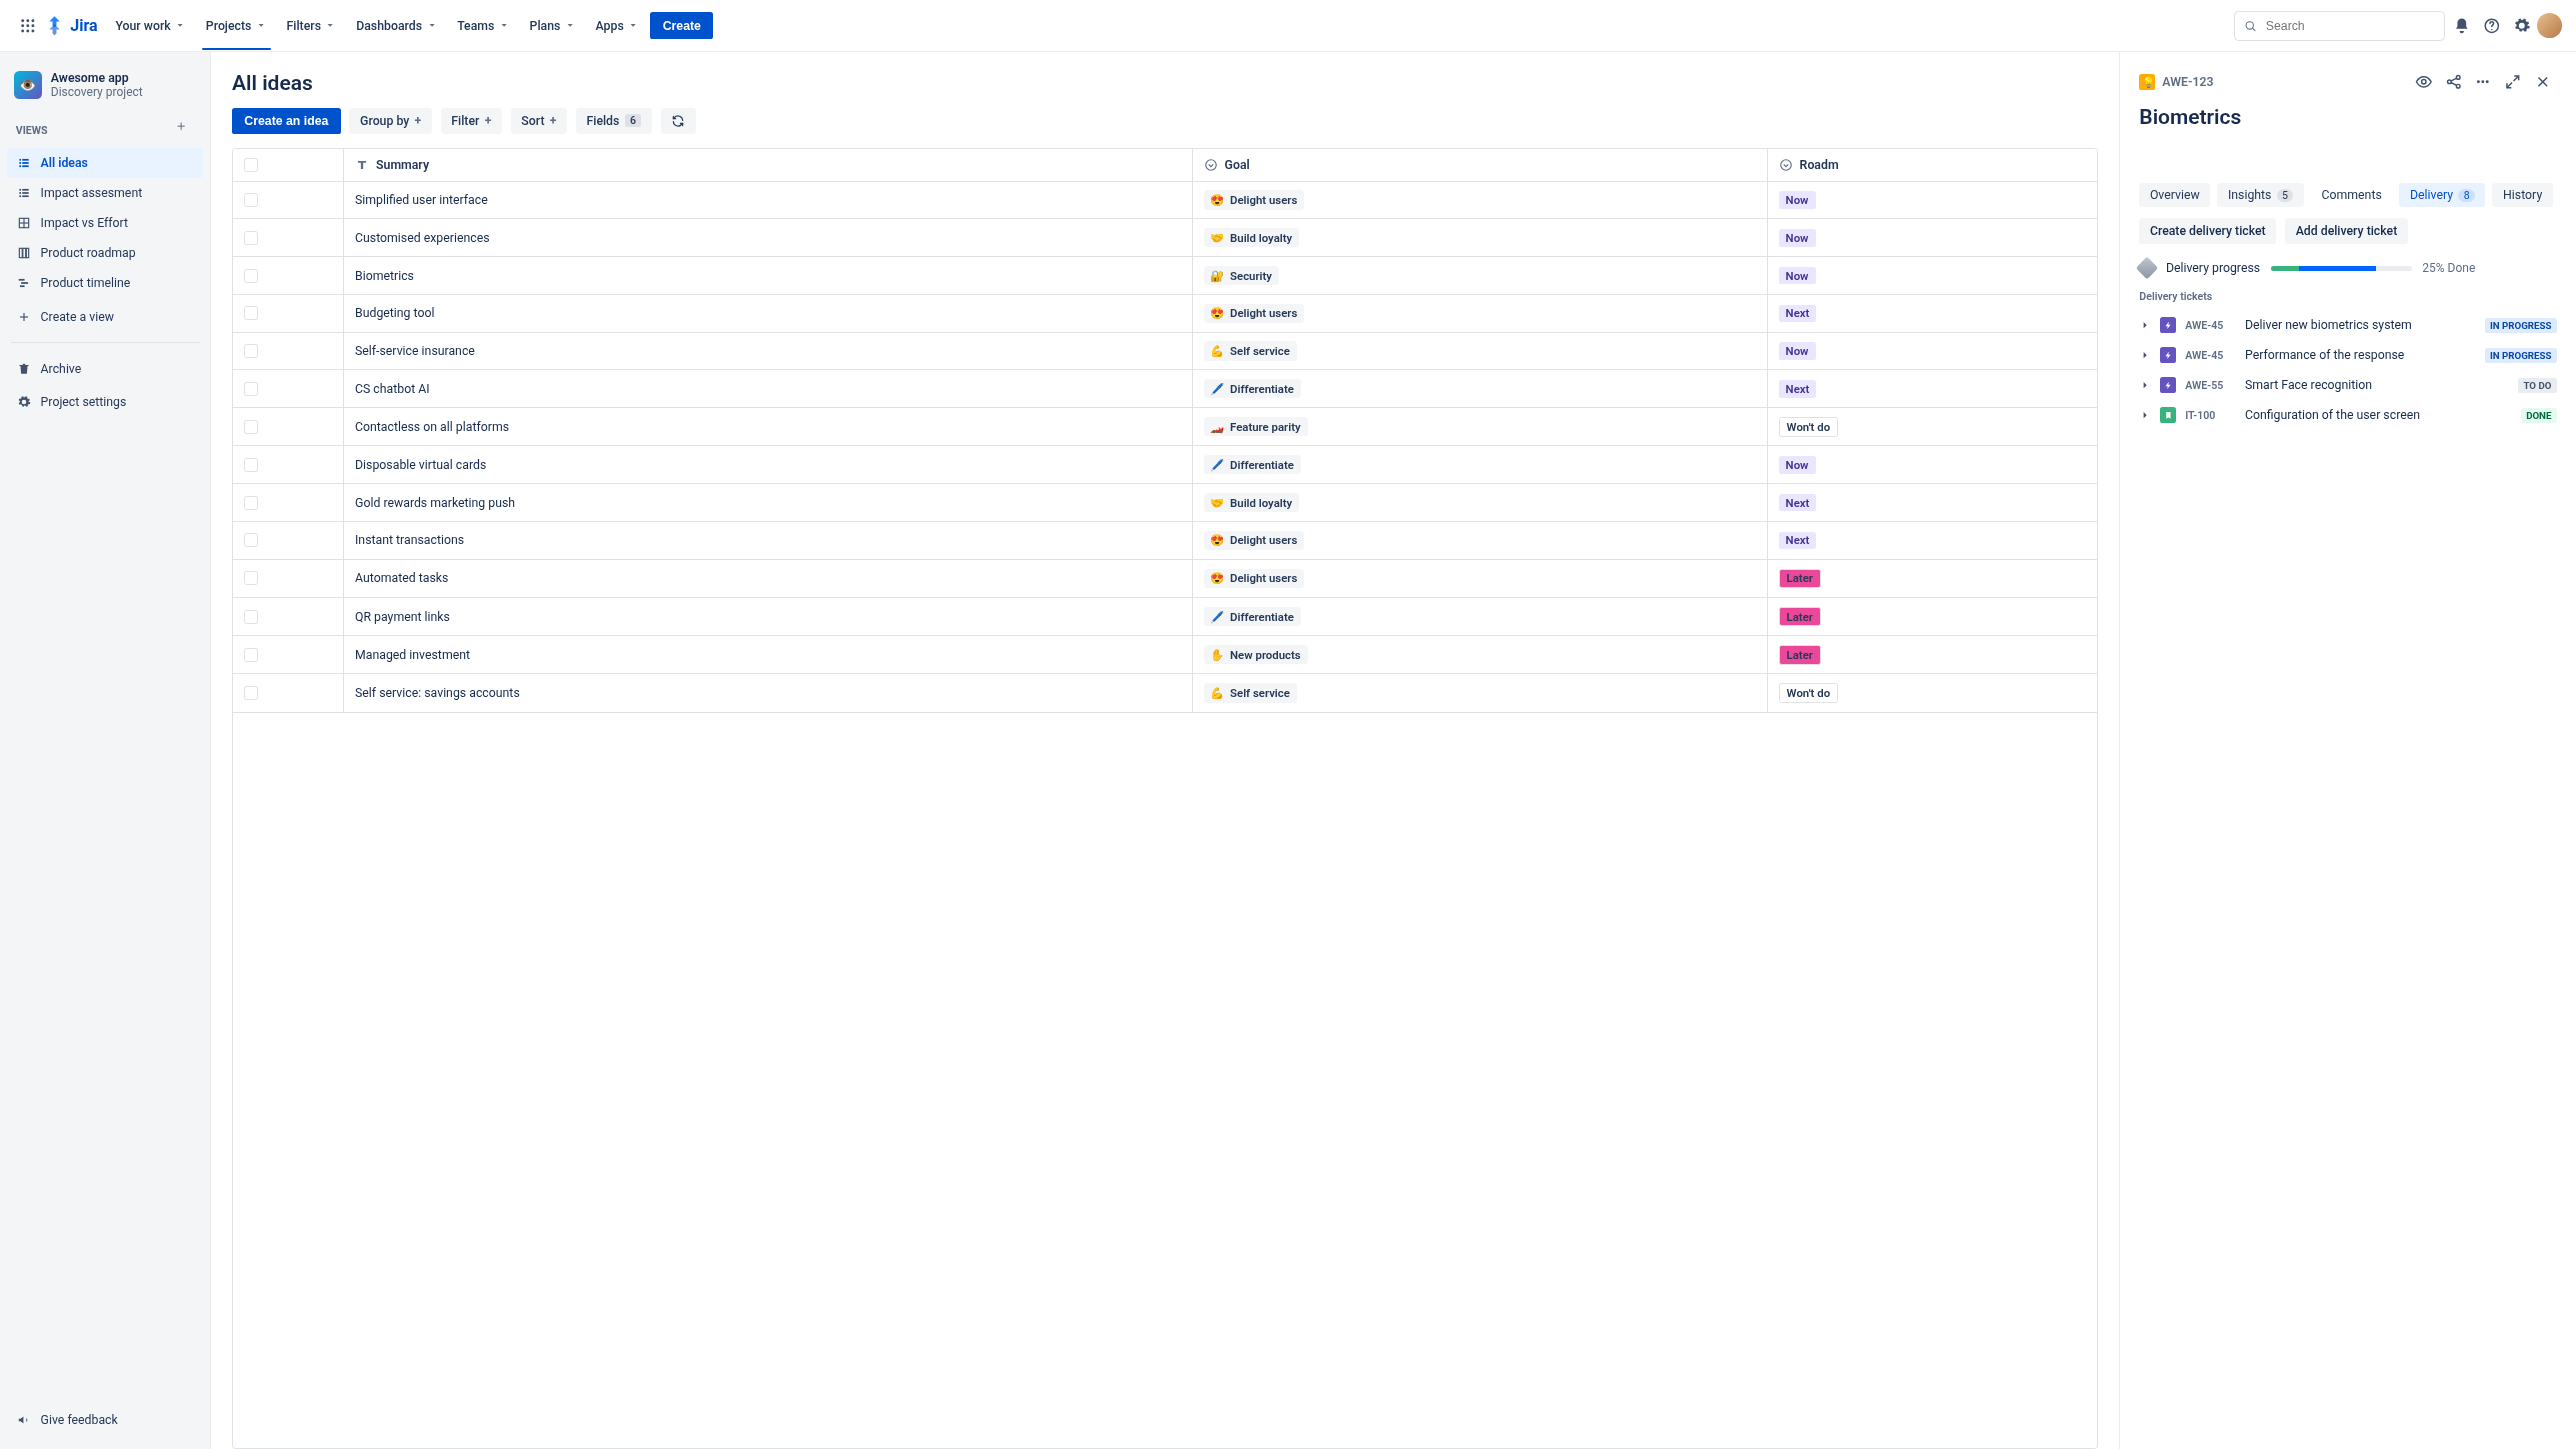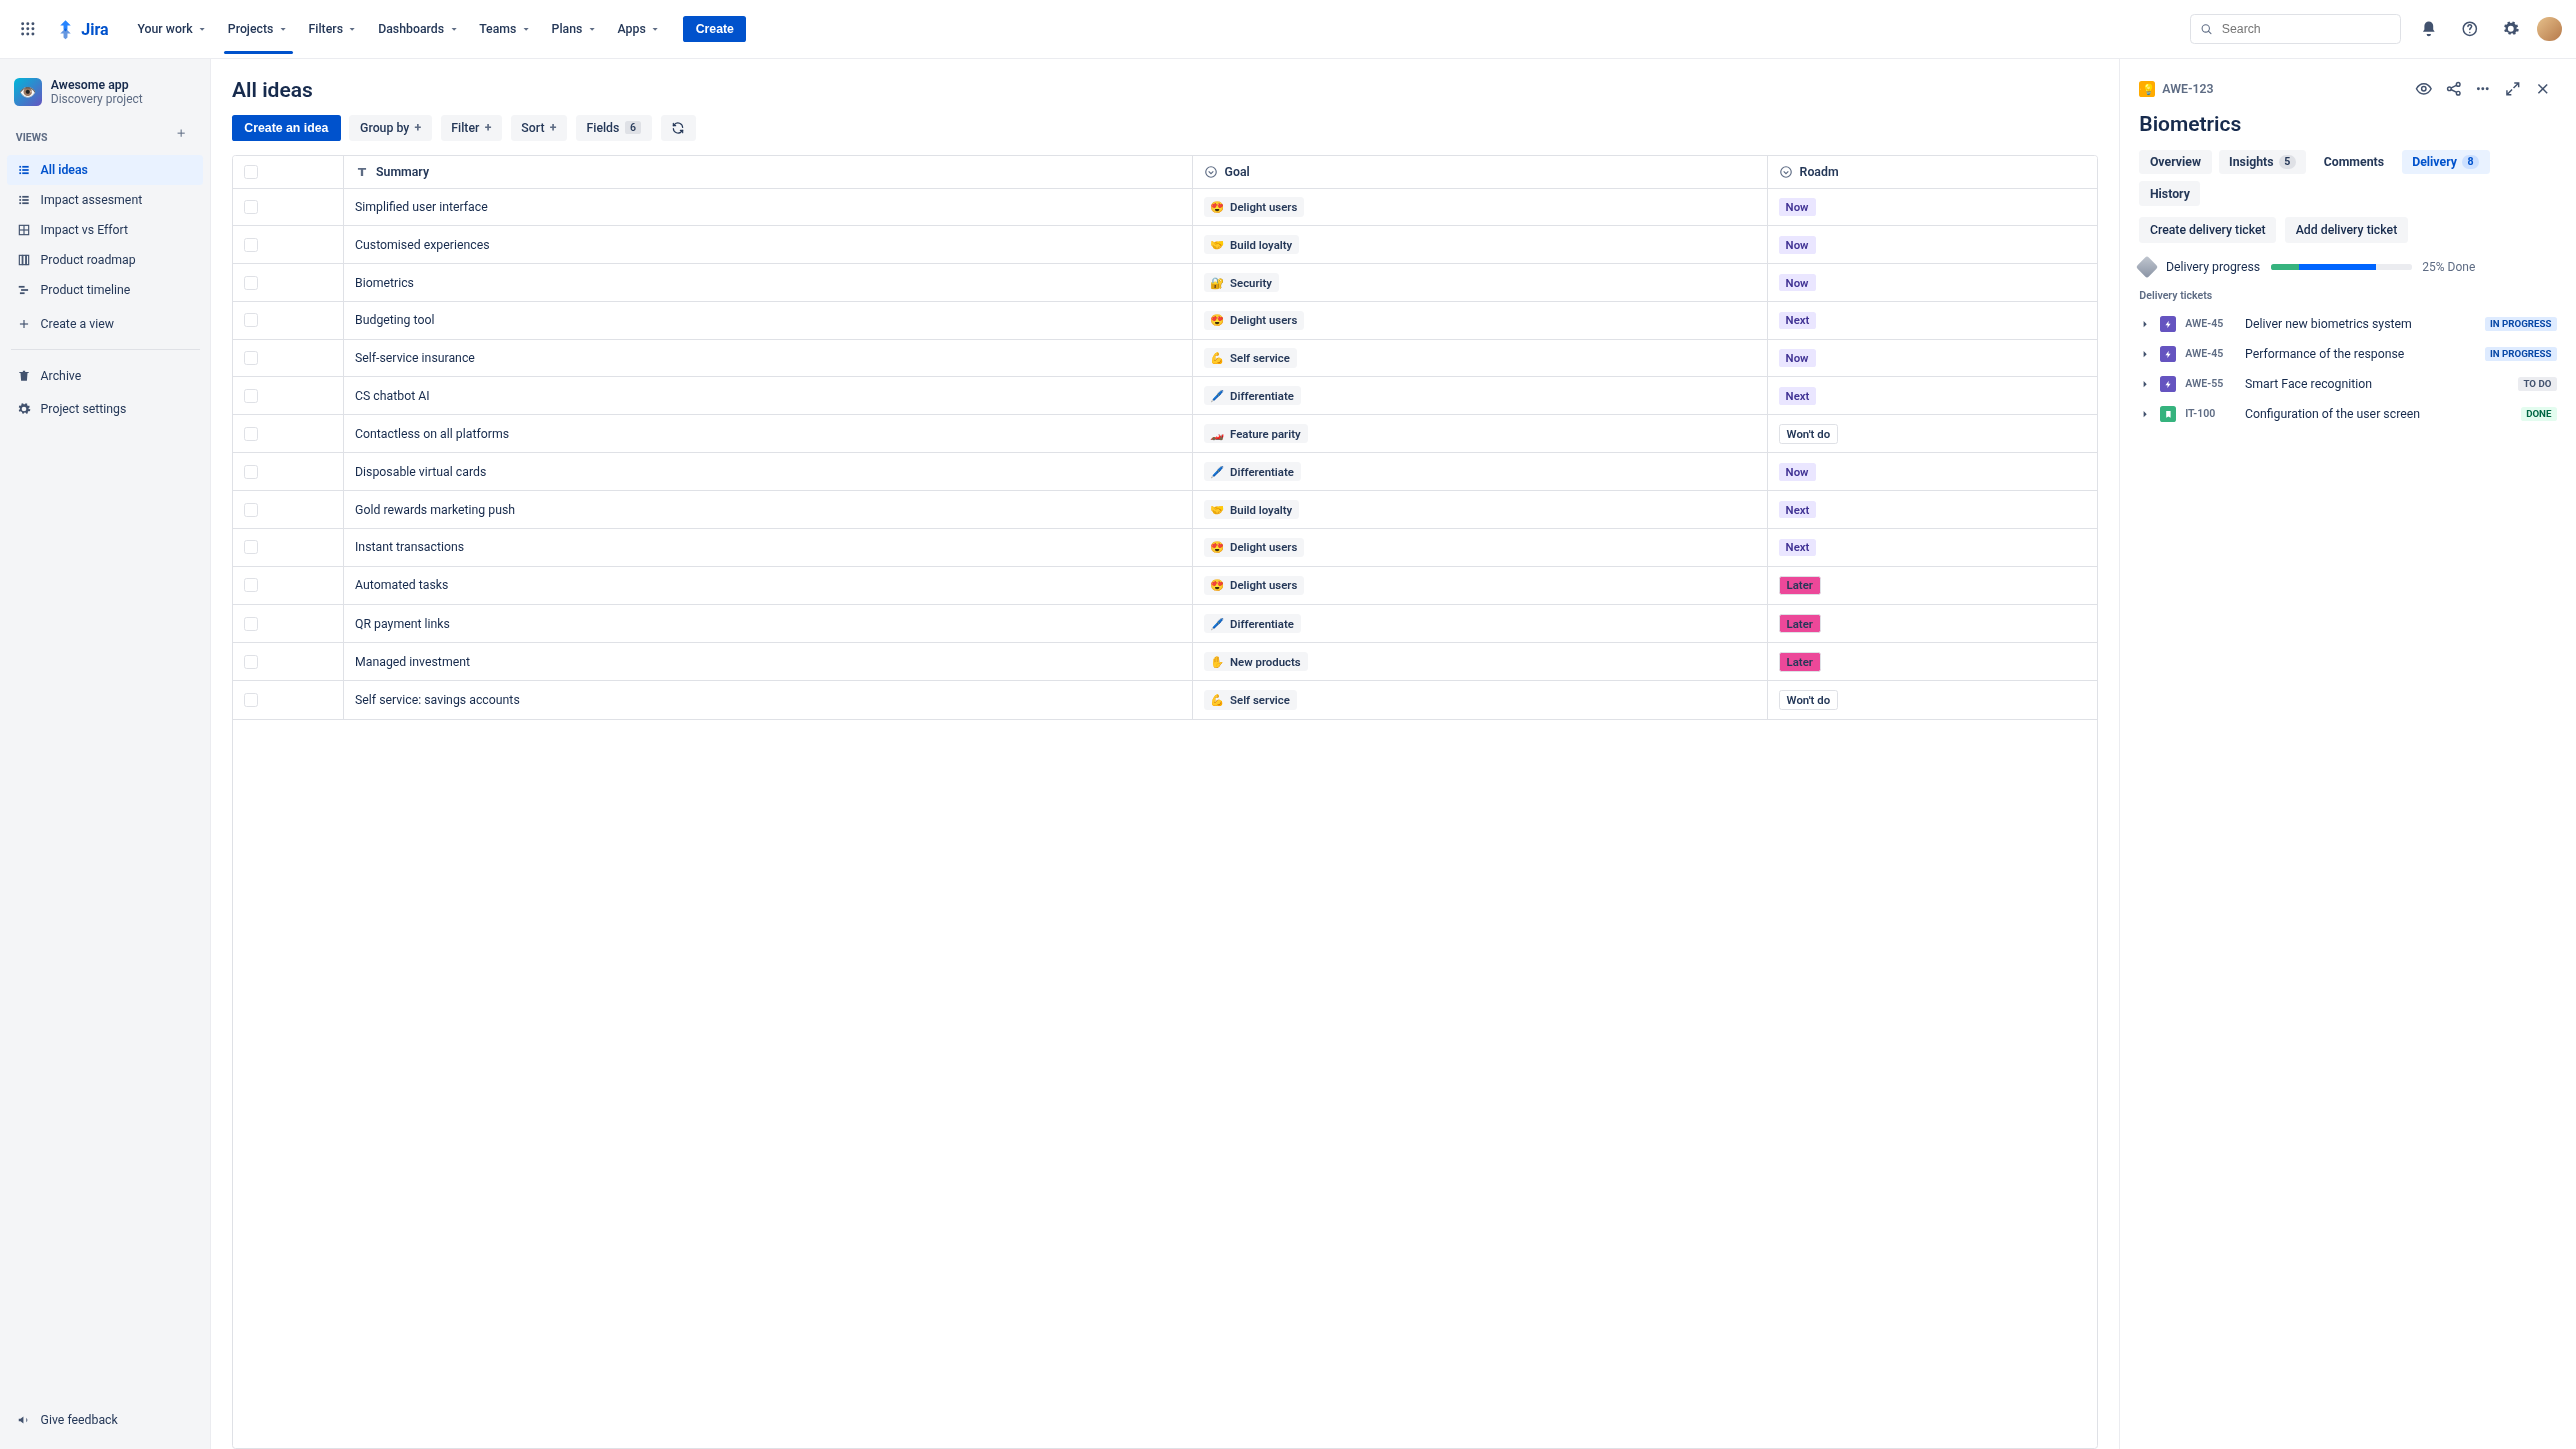--- a/index.html
+++ b/index.html
@@ -23,22 +23,22 @@
   body {
     font-family: -apple-system, "Segoe UI", Roboto, "Helvetica Neue", Arial, sans-serif;
     color: var(--n900);
     background: var(--n0);
     font-size: 12.3px;
   }
   .app { display:flex; flex-direction:column; height:100vh; }
 
   
   .topnav {
-    display:flex; align-items:center; gap:13px;
-    height:59px; padding:0 14px;
+    display:flex; align-items:center; gap:2px;
+    height:52px; padding:0 14px;
     border-bottom:0.9px solid var(--n40);
   }
   .topnav .icon-btn,
   .detail-actions .icon-btn {
     width:28px; height:28px; display:flex; align-items:center; justify-content:center;
     border-radius:3.5px; cursor:pointer; color:var(--n500);
   }
   .brand { display:flex; align-items:center; gap:5.3px; font-weight:700; color:#0052CC; font-size:16px; margin-right:7px; }
   .brand svg { width:21px; height:21px; }
   .nav-items { display:flex; align-items:center; gap:1.8px; }
@@ -143,23 +143,23 @@
     width:457px; min-width:457px; border-left:0.9px solid var(--n40);
     padding:16px 19.3px; overflow:auto;
   }
   .detail-top { display:flex; align-items:center; justify-content:space-between; margin-bottom:8.8px;}
   .detail-key { display:flex; align-items:center; gap:7px; color:var(--n400); font-weight:600;}
   .keybox { width:16px; height:16px; border-radius:2.6px; background:#FFAB00; display:flex; align-items:center; justify-content:center; color:#fff; font-size:10.6px;}
   .detail-actions { display:flex; gap:1.8px; }
   .detail-title { font-size:21px; font-weight:600; margin:0 0 14px 0; }
   .tabs { display:flex; gap:7px; flex-wrap:wrap; margin-bottom:10.6px;}
   .tab {
-    display:inline-flex; gap:5.3px;
+    display:inline-flex; align-items:center; gap:5.3px;
     background:var(--n30); padding:5.3px 10.6px; border-radius:3.5px; cursor:pointer;
-    font-weight:700; color:var(--n800);
+    font-weight:400; color:var(--n800);margin-top:40px;
   }
   .tab.plain { background:transparent; }
   .tab.active { background:var(--selected-bg); color:var(--b400); }
   .tab .badge { background:var(--n60); border-radius:7px; padding:0 5.3px; font-size:10.6px;}
   .tab.active .badge { background:#CCE0FF; }
   .detail-btns { display:flex; gap:8.8px; margin-bottom:16px;}
   .btn-subtle {
     display:inline-flex; align-items:center; gap:5.3px;
     background:var(--n30); padding:6.2px 10.6px; border-radius:3.5px; cursor:pointer; font-weight:500;
   }

